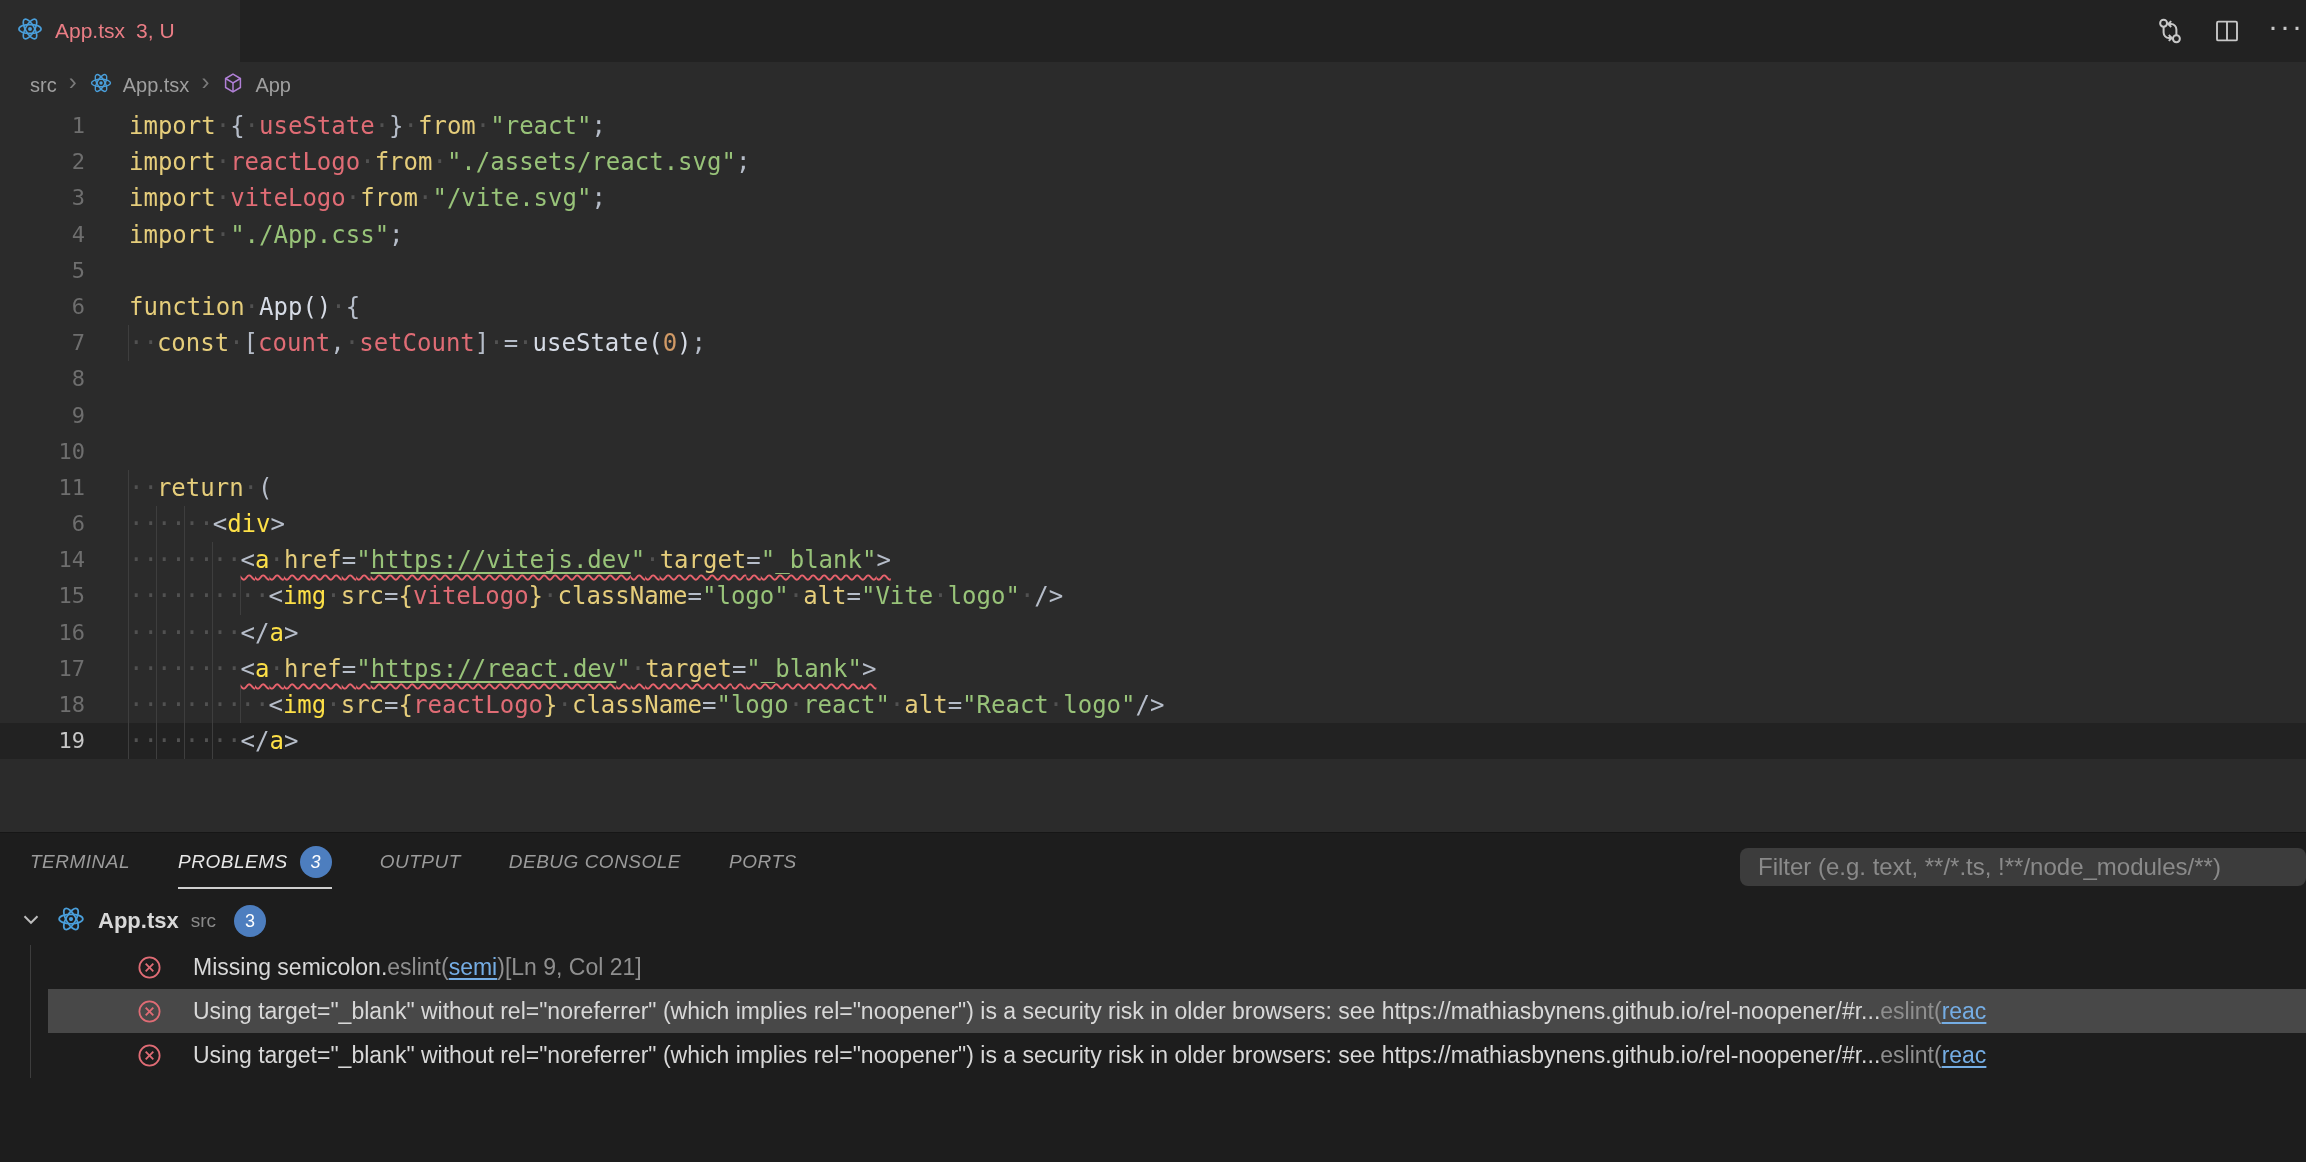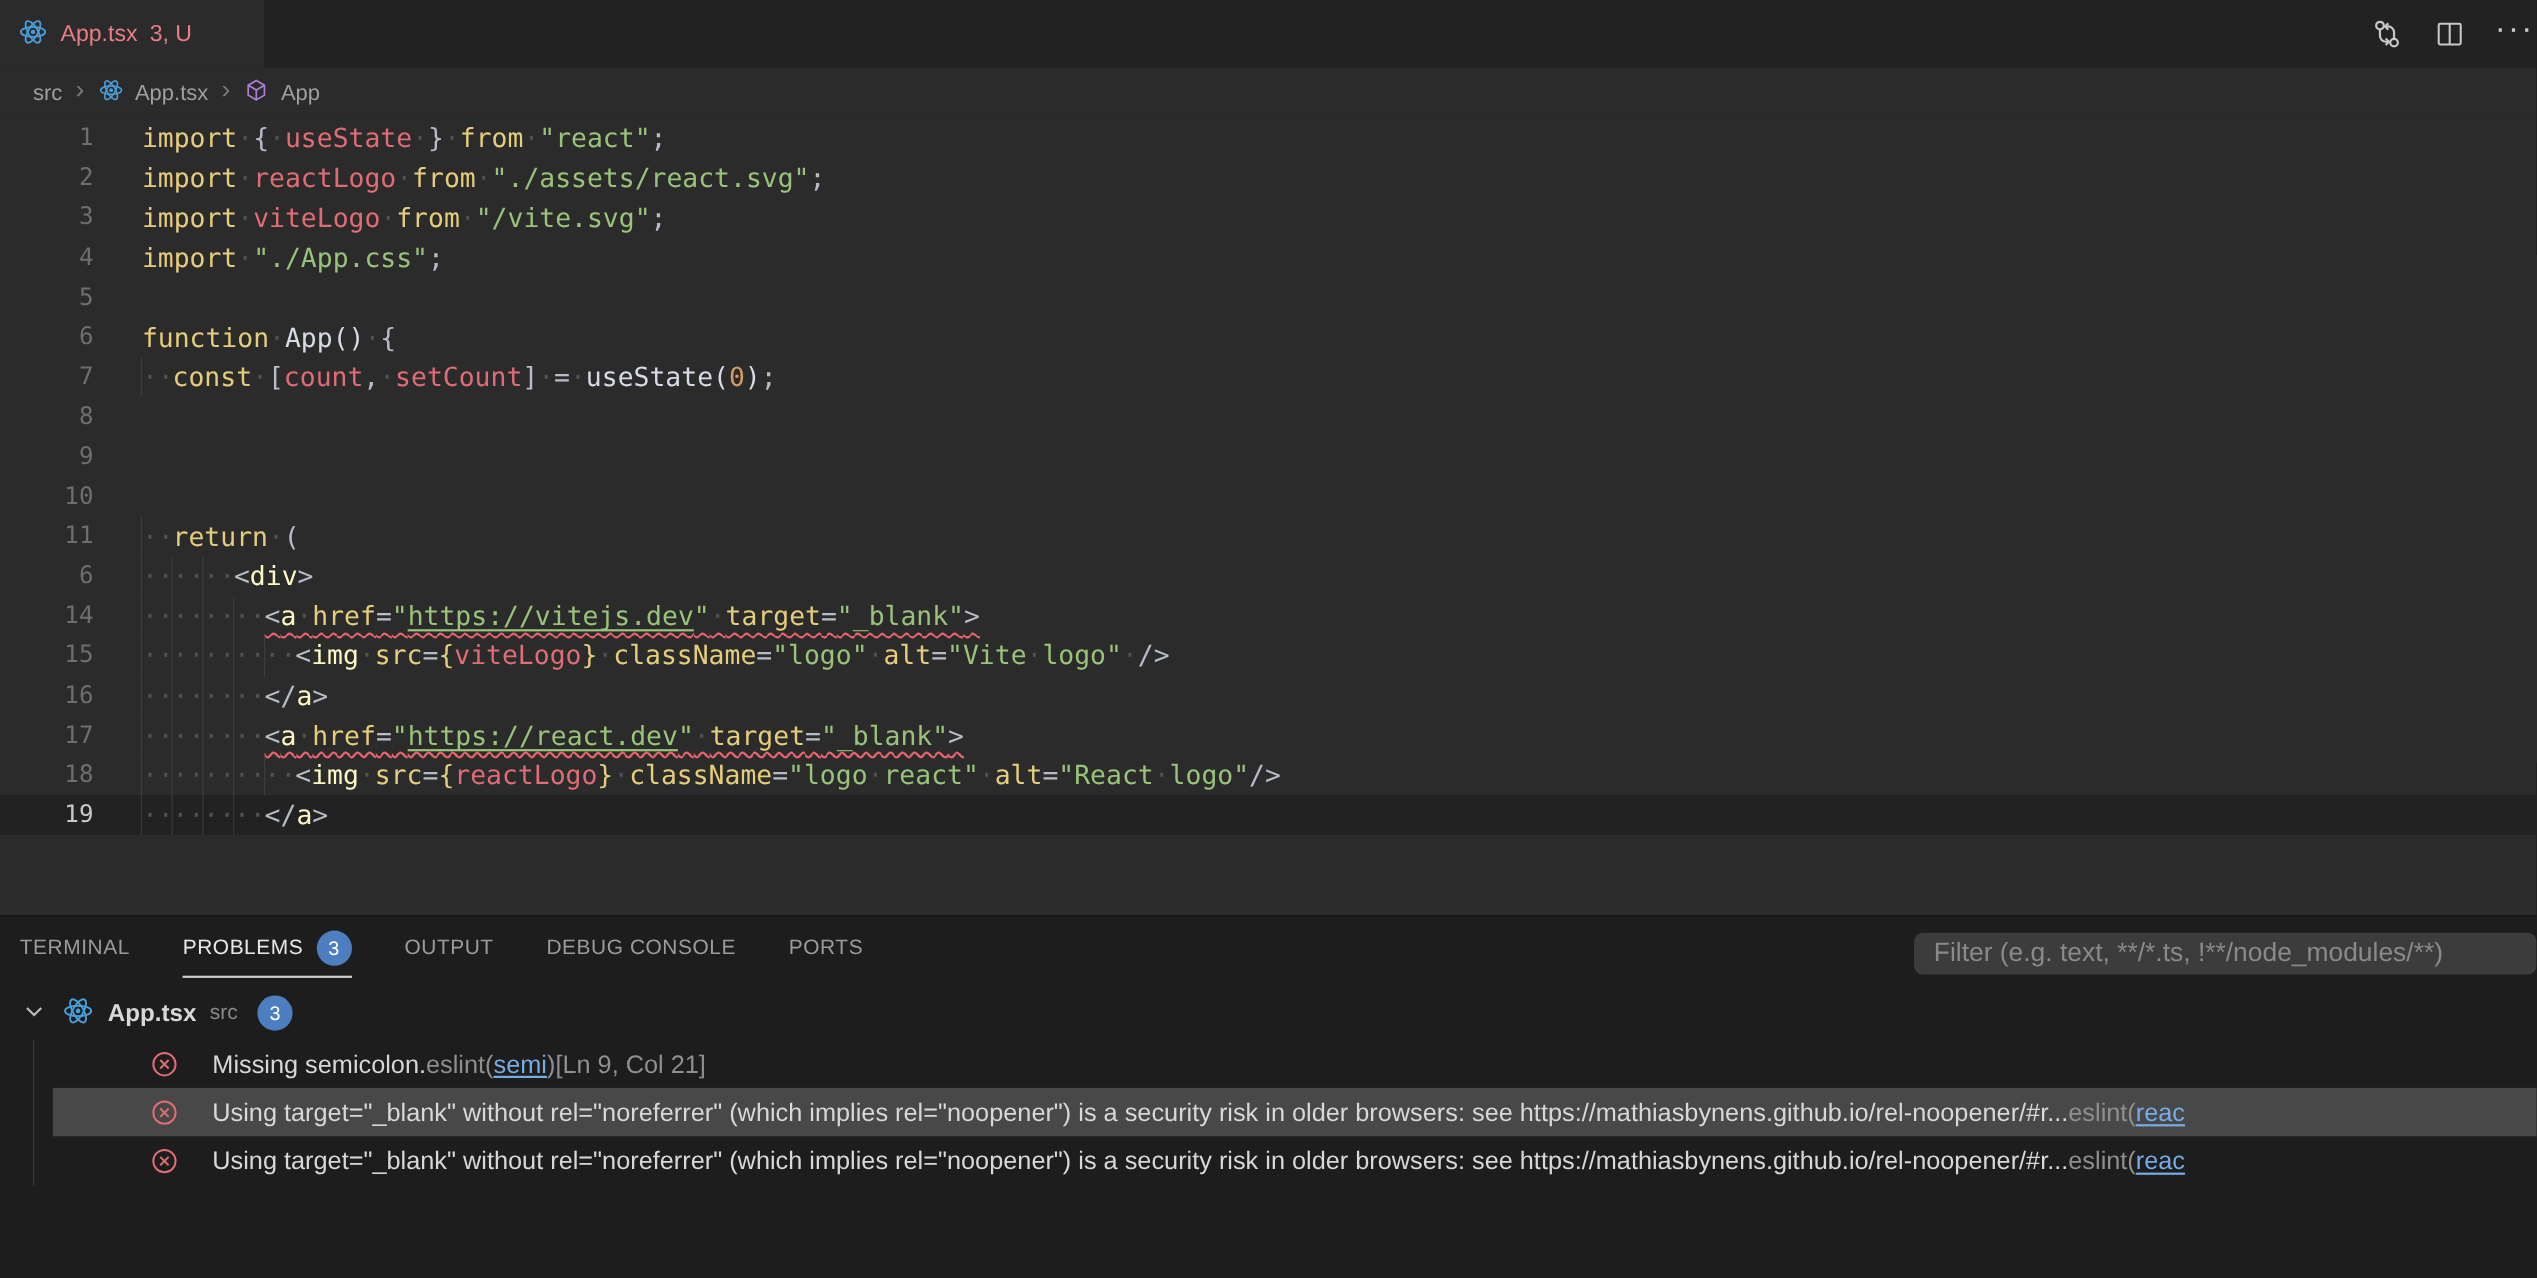--- a/index.html
+++ b/index.html
@@ -29,30 +29,30 @@
   .editor { position:absolute; left:0; top:108px; width:100%; height:724px; background:#2b2b2b;
             font-family:"DejaVu Sans Mono", monospace; font-size:24px; }
   .line { display:flex; height:36.2px; line-height:36.2px; white-space:pre; }
   .line.active { background:#222222; }
   .ln { width:85px; text-align:right; color:#6e6e6e; font-size:22px; flex:0 0 85px; }
   .line.active .ln { color:#c8c8c8; }
   .code { padding-left:44px; display:block; }
   .iu { display:inline-block; width:2ch; color:#515151; border-left:1px solid #3e3e3e;
         margin-left:-1px; }
   .tk-k { color:#e5cd7b; } .tk-v { color:#e06c75; } .tk-s { color:#98c379; }
-  .tk-p { color:#b6bdc9; } .tk-t { color:#fef9c3;margin-top:46px; } .tk-n { color:#d19a66; }
+  .tk-p { color:#b6bdc9; } .tk-t { color:#fde047;margin-top:46px; } .tk-n { color:#d19a66; }
   .tk-w { color:#515151; } .tk-f { color:#d6dbe5; }
   .tk-l { color:#98c379; text-decoration:underline; text-underline-offset:4px; }
   .sq { text-decoration:underline; text-decoration-style:wavy; text-decoration-color:#e8626c;
         text-decoration-thickness:2px; text-underline-offset:6px; text-decoration-skip-ink:none; }
 
   
   .panel { position:absolute; left:0; top:832px; width:100%; height:330px; background:#1d1d1d;
            border-top:1px solid #161616; }
-  .ptabs { display:flex; gap:48px; height:58px; padding-left:18px; }
+  .ptabs { display:flex; gap:48px; height:58px; padding-left:30px;font-style:italic; }
   .ptab { position:relative; height:58px; display:flex; align-items:center; gap:12px;
           color:#9b9b9b; font-size:19px; letter-spacing:.5px; cursor:default; }
   .ptab.active { color:#e8e8e8; }
   .ptab.active::after { content:""; position:absolute; left:0; right:0; bottom:2px;
                         border-bottom:2px solid #cfcfcf; }
   .pbadge { width:32px; height:32px; border-radius:50%; background:#4d7ebf; color:#ffffff;
             font-size:18px; display:flex; align-items:center; justify-content:center; }
   .filter { position:absolute; right:0; top:15px; width:566px; height:38px; background:#3c3c3c;
             border:none; outline:none; border-radius:8px; color:#bdbdbd; font-size:24px;
             padding:0 18px; font-family:"Liberation Sans", sans-serif; }

